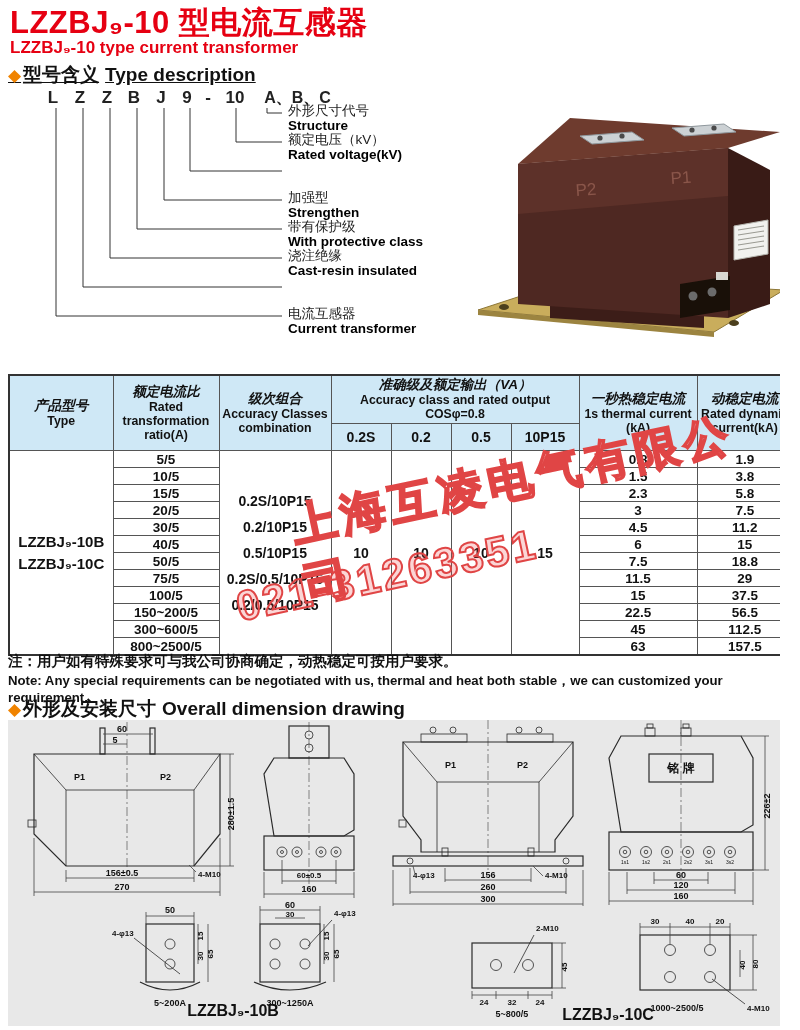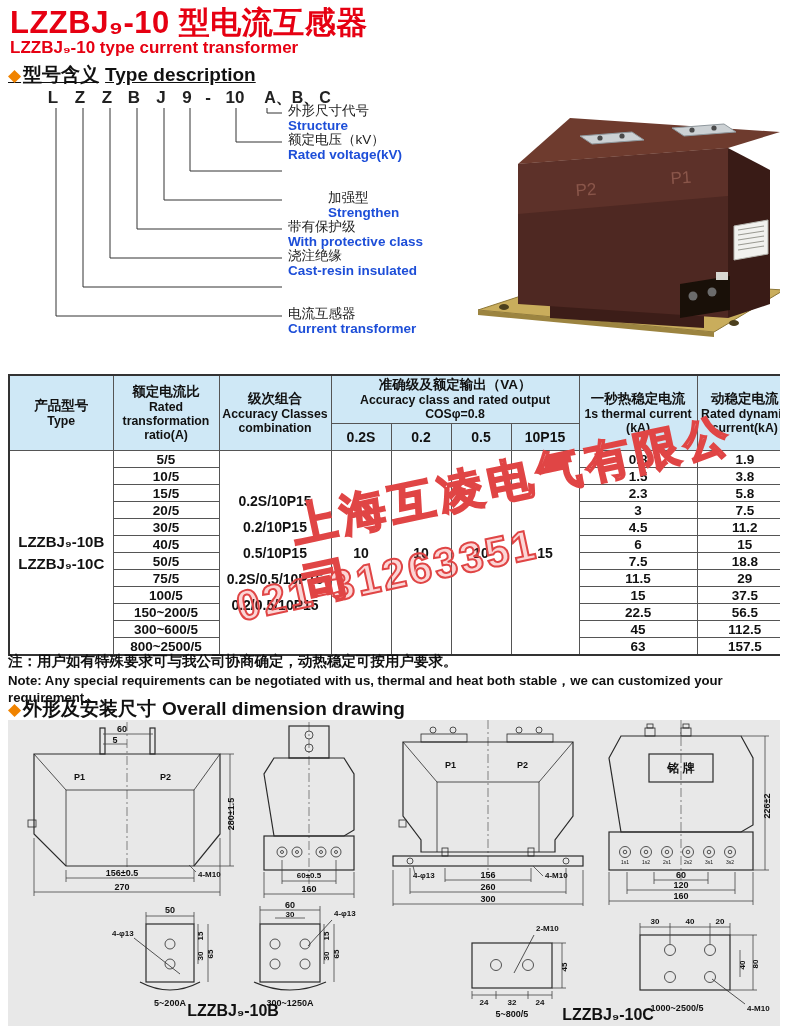--- a/index.html
+++ b/index.html
@@ -10,29 +10,29 @@
   .subtitle{position:absolute;left:10px;top:38px;font-size:17px;font-weight:bold;color:#e60012;}
   .section{position:absolute;left:8px;font-size:19px;font-weight:bold;color:#111;white-space:nowrap;}
   .section .zh{margin-right:6px;}
   .diamond{color:#f08300;font-size:17px;margin-right:2px;}
   
   #diagram{position:absolute;left:20px;top:88px;width:470px;height:262px;}
   #diagram svg{position:absolute;left:0;top:0;}
   .code-letter{position:absolute;top:0;font-size:17px;font-weight:bold;text-align:center;color:#222;}
   .pair{position:absolute;left:268px;width:200px;line-height:14.5px;}
   .pair .zh{font-size:13.5px;color:#222;display:block;}
-  .pair .en{font-size:13.5px;font-weight:bold;color:#1d4ed8;display:block;}
+  .pair .en{font-size:13.5px;font-weight:bold;color:#000000;display:block;}
   
   #photo{position:absolute;left:466px;top:78px;width:330px;height:268px;}
   
   #tt{position:absolute;left:8px;top:374px;width:784px;border-collapse:collapse;table-layout:fixed;}
   #tt th,#tt td{border:1px solid #555;text-align:center;vertical-align:middle;padding:0;}
   #tt{border:2px solid #333;}
   #tt th{background:#cfe8f6;font-weight:bold;}
-  .h-zh{font-size:13.5px;line-height:16px;}
+  .h-zh{font-size:13.5px;line-height:16px;font-style:italic;}
   .h-en{font-size:12.3px;line-height:14px;}
   .body-cell{font-size:13.5px;font-weight:bold;height:16px;line-height:15px;}
   .type-cell{font-size:15px;font-weight:bold;line-height:22px;}
   .classes-cell{font-size:14px;font-weight:bold;line-height:26px;}
   .val-cell{font-size:14px;font-weight:bold;}
   
   .wm{position:absolute;font-weight:bold;color:rgba(235,70,70,0.22);
       -webkit-text-stroke:2px #e04545;transform-origin:left top;z-index:5;pointer-events:none;}
   #wm1{left:286px;top:498px;font-size:45px;letter-spacing:5px;transform:rotate(-12deg);}
   #wm2{left:232px;top:584px;font-size:42px;letter-spacing:3px;transform:rotate(-12deg);}
@@ -95,21 +95,21 @@
     <span class="code-letter" style="left:230px;width:95px;font-size:16px;">A、B、C</span>
 
     <div class="pair" style="top:16px;">
         <span class="zh">外形尺寸代号</span>
         <span class="en">Structure</span>
       </div>
     <div class="pair" style="top:45px;">
         <span class="zh">额定电压（kV）</span>
         <span class="en">Rated voltage(kV)</span>
       </div>
-    <div class="pair" style="top:103px;margin-left:40px;">
+    <div class="pair" style="top:103px;">
         <span class="zh">加强型</span>
         <span class="en">Strengthen</span>
       </div>
     <div class="pair" style="top:132px;">
         <span class="zh">带有保护级</span>
         <span class="en">With protective class</span>
       </div>
     <div class="pair" style="top:161px;">
         <span class="zh">浇注绝缘</span>
         <span class="en">Cast-resin insulated</span>

